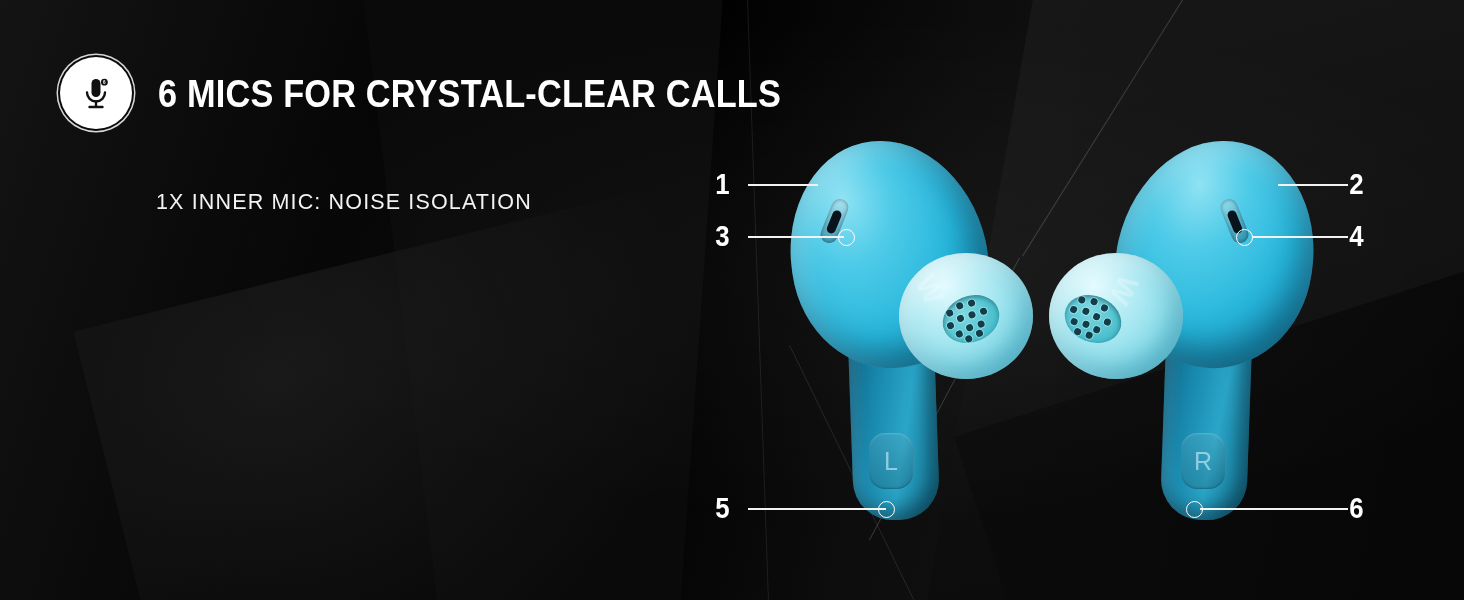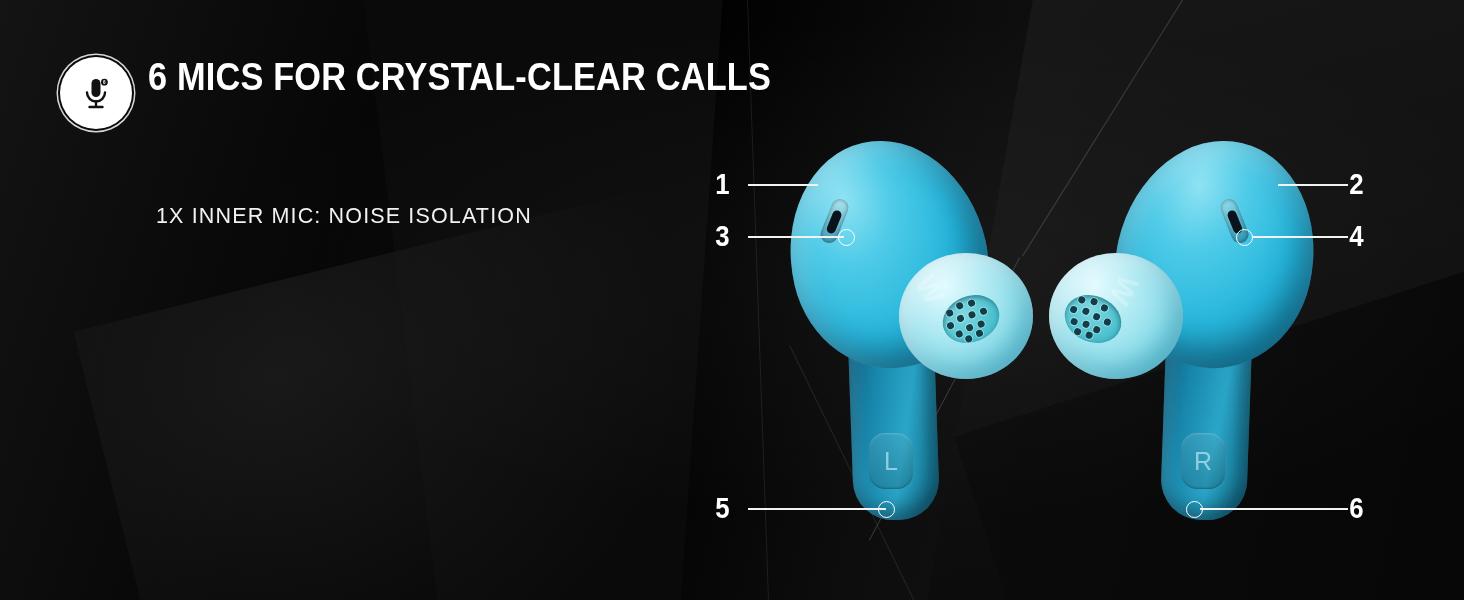--- a/index.html
+++ b/index.html
@@ -76,22 +76,22 @@
   .seam-right { left: 1022px; top: 256px; width: 330px; height: 1px; transform: rotate(-58deg); }
   .seam-low   { left: 790px;  top: 345px; width: 330px; height: 1px; transform: rotate(64deg); opacity:.55; }
   .seam-bl    { left: 748px;  top: 0px;   width: 620px; height: 1px; transform: rotate(88deg); opacity:.5; }
 
   
   .headline-row {
     position: absolute;
     left: 60px;
     top: 57px;
     display: flex;
-    align-items: flex-start;
-    gap: 16px;
+    align-items: center;
+    gap: 26px;
   }
   .mic-badge {
     width: 72px; height: 72px;
     border-radius: 50%;
     background: #fff;
     box-shadow: 0 0 0 2px #0a0a0a, 0 0 0 3.5px #d8d8d8;
     display: flex; align-items: center; justify-content: center;
     flex: none;
   }
   .mic-badge svg { display: block; }
@@ -111,21 +111,21 @@
     left: 156px;
     top: 141px;
     color: #f2f2f2;
     font-size: 21.5px;
     font-weight: 300;
     letter-spacing: 1.15px;
     line-height: 30px;
     white-space: nowrap;
   }
   .subcopy .para { margin: 0; }
-  .subcopy .para.second { margin-top: 30px; }
+  .subcopy .para.second { margin-top: 16px; }
 
   
   .product { position: absolute; left: 0; top: 0; width: 1464px; height: 600px; }
 
   .bud { position: absolute; }
 
   
   .bud-body {
     position: absolute;
     width: 196px; height: 228px;

